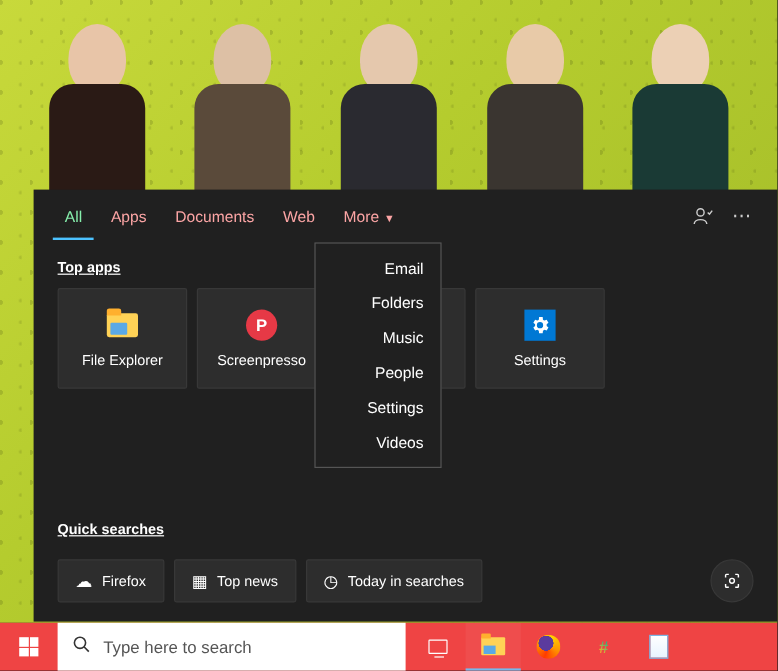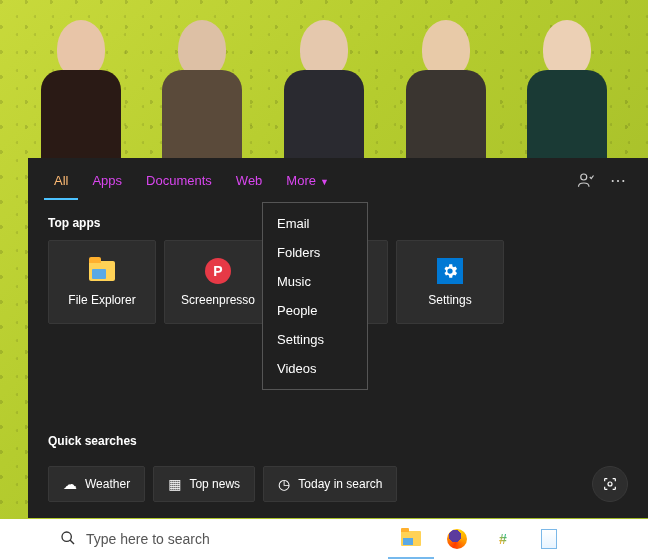--- a/index.html
+++ b/index.html
@@ -24,27 +24,27 @@
   .p2 .head { background: #ddc0a5; } .p2 .body { background: #5a4a3a; }
   .p3 .head { background: #e5c8ad; } .p3 .body { background: #2a2a30; }
   .p4 .head { background: #e8caa8; } .p4 .body { background: #3a3530; }
   .p5 .head { background: #ecd0b5; } .p5 .body { background: #1a3a35; }
 
   .search-panel {
     position: absolute; left: 28px; top: 158px; width: 620px; height: 360px;
     background: #202020; color: #fff;
   }
   .tabs { display: flex; align-items: center; height: 44px; padding: 0 16px; gap: 4px; position: relative; }
-  .tab { font-size: 13px; color: #d946ef; padding: 12px 10px 10px; cursor: pointer; border-bottom: 2px solid transparent; }
-  .tab.active { color: #fdba74; border-bottom-color: #4cc2ff; }
+  .tab { font-size: 13px; color: #fca5a5; padding: 12px 10px 10px; cursor: pointer; border-bottom: 2px solid transparent; }
+  .tab.active { color: #86efac; border-bottom-color: #4cc2ff; }
   .tab .chev { font-size: 9px; margin-left: 4px; display: inline-block; }
   .tabs .spacer { flex: 1; }
   .tbicon { width: 28px; height: 28px; display: flex; align-items: center; justify-content: center; color: #ccc; cursor: pointer; font-size: 16px; }
 
-  .section-title { font-size: 12px; font-weight: 600; color: #fff; padding: 14px 20px 10px; }
+  .section-title { font-size: 12px; font-weight: 600; color: #fff; padding: 14px 20px 10px; text-decoration: underline; }
   .apps { display: flex; gap: 8px; padding: 0 20px; }
   .app { width: 108px; height: 84px; background: #2d2d2d; border: 1px solid #383838; border-radius: 2px; display: flex; flex-direction: column; align-items: center; justify-content: center; gap: 8px; cursor: pointer; }
   .app .icon { width: 28px; height: 28px; display: flex; align-items: center; justify-content: center; }
   .app .lbl { font-size: 12px; color: #fff; }
 
   .folder-icon { width: 26px; height: 20px; background: #ffd256; border-radius: 2px; position: relative; }
   .folder-icon::before { content: ""; position: absolute; top: -4px; left: 0; width: 12px; height: 6px; background: #ffb02e; border-radius: 2px 2px 0 0; }
   .folder-icon::after { content: ""; position: absolute; bottom: 2px; left: 3px; width: 14px; height: 10px; background: #5aa9e6; border-radius: 1px; }
   .presso-icon { width: 26px; height: 26px; background: #e63946; border-radius: 50%; display: flex; align-items: center; justify-content: center; color: #fff; font-weight: bold; font-size: 14px; }
   .notepad-icon { width: 22px; height: 26px; background: linear-gradient(#fff,#e8f4ff); border: 1px solid #7bb8e8; position: relative; }
@@ -56,23 +56,23 @@
   .quick { position: absolute; left: 0; bottom: 16px; width: 100%; }
   .quick-row { display: flex; gap: 8px; padding: 8px 20px 0; align-items: center; }
   .chip { height: 36px; background: #2d2d2d; border: 1px solid #383838; border-radius: 2px; display: flex; align-items: center; gap: 8px; padding: 0 14px; font-size: 12px; color: #fff; cursor: pointer; }
   .chip .ci { font-size: 14px; }
   .lens-btn { position: absolute; right: 20px; bottom: 16px; width: 36px; height: 36px; border-radius: 50%; background: #2d2d2d; border: 1px solid #383838; display:flex; align-items:center; justify-content:center; color:#fff; cursor:pointer; }
 
   .dropdown {
     position: absolute; left: 234px; top: 44px; width: 106px;
     background: #202020; border: 1px solid #555; padding: 6px 0; z-index: 10;
   }
-  .dd-item { font-size: 13px; color: #fff; padding: 7px 14px; cursor: pointer; }
-
-  .taskbar { position: absolute; left: 0; bottom: 0; width: 648px; height: 40px; background: #ffffff; display: flex; align-items: center; }
+  .dd-item { font-size: 13px; color: #fff; padding: 7px 14px; cursor: pointer; text-align: right; }
+
+  .taskbar { position: absolute; left: 0; bottom: 0; width: 648px; height: 40px; background: #ef4444; display: flex; align-items: center; }
   .start { width: 48px; height: 40px; display:flex; align-items:center; justify-content:center; cursor:pointer; }
   .winlogo { width: 16px; height: 16px; display: grid; grid-template: 1fr 1fr / 1fr 1fr; gap: 1px; }
   .winlogo div { background: #fff; }
   .searchbox { width: 290px; height: 40px; background: #fff; display: flex; align-items: center; padding: 0 12px; gap: 10px; cursor: text; }
   .searchbox .mag { color: #333; font-size: 15px; }
   .searchbox .ph { color: #555; font-size: 14px; }
   .tb-apps { display: flex; align-items: center; height: 40px; margin-left: 4px; }
   .tb-app { width: 46px; height: 40px; display:flex; align-items:center; justify-content:center; cursor:pointer; }
   .tb-app.active { border-bottom: 2px solid #76b9ed; background: rgba(255,255,255,.05); }
   .tv-icon { width:16px; height:12px; border:1.5px solid #fff; border-radius:1px; position:relative; }
@@ -171,29 +171,29 @@
         </div>
       <div class="lbl">Settings</div>
     </div>
   </div>
 
   <div class="quick">
     <div class="section-title">Quick searches</div>
     <div class="quick-row">
       <div class="chip">
           <span class="ci">☁</span>
-          <span>Weather</span>
+          <span>Firefox</span>
         </div>
       <div class="chip">
           <span class="ci">▦</span>
           <span>Top news</span>
         </div>
       <div class="chip">
           <span class="ci">◷</span>
-          <span>Today in search</span>
+          <span>Today in searches</span>
         </div>
     </div>
   </div>
   <div class="lens-btn">
     <svg width="16" height="16" viewBox="0 0 24 24" fill="none" stroke="#fff" stroke-width="1.8">
         <path d="M4 8V5a1 1 0 011-1h3M20 8V5a1 1 0 00-1-1h-3M4 16v3a1 1 0 001 1h3M20 16v3a1 1 0 01-1 1h-3"></path>
         <circle cx="12" cy="12" r="3"></circle>
       </svg>
   </div>
 </div>

